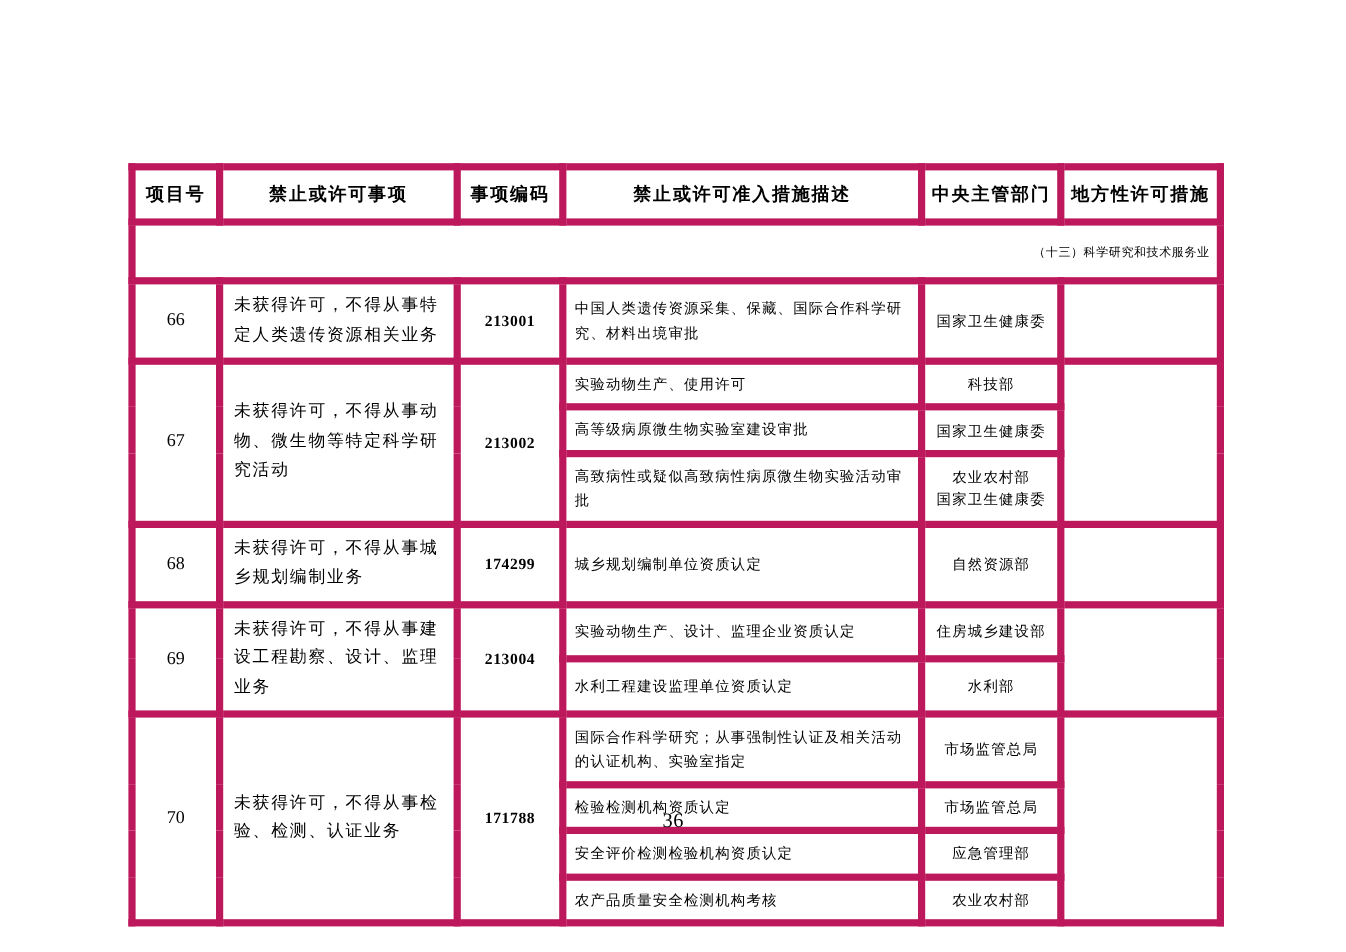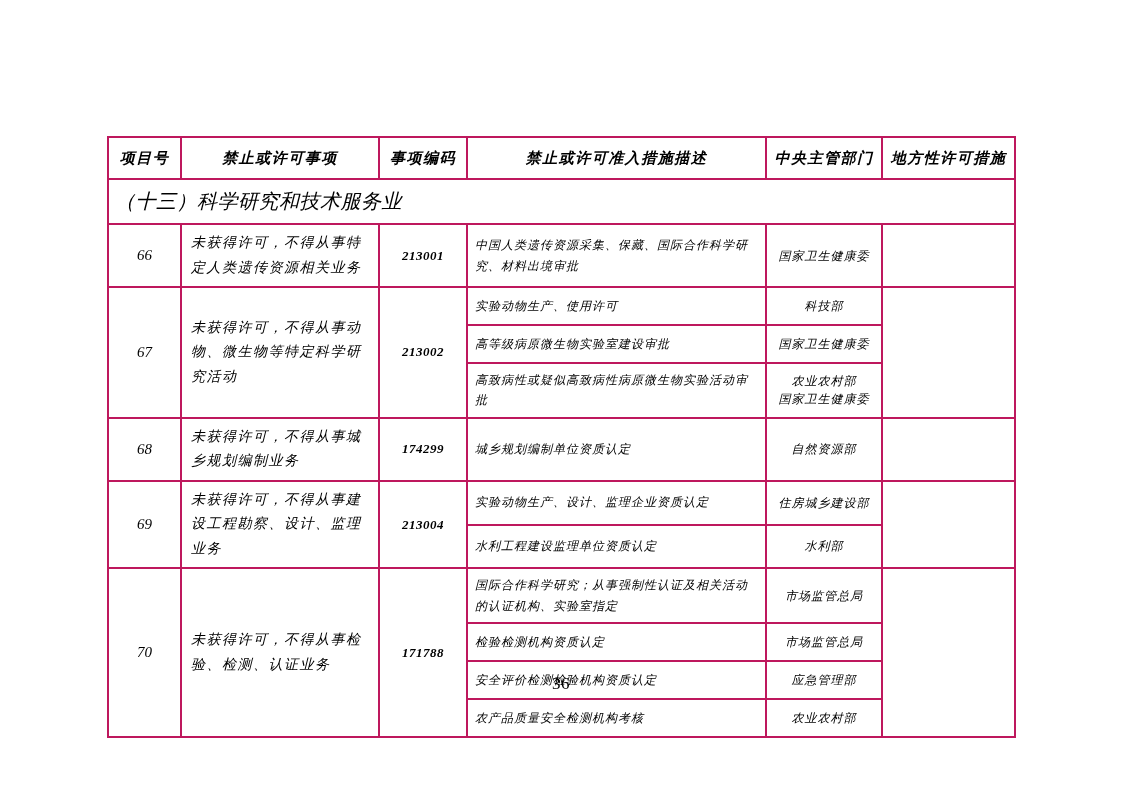--- a/index.html
+++ b/index.html
@@ -19,41 +19,40 @@
   table.doc-table {
     position: absolute;
     left: 107px;
     top: 136px;
     width: 907px;
     border-collapse: collapse;
     table-layout: fixed;
     border: 2px solid #000;
   }
   .doc-table th, .doc-table td {
-    border: 2px solid #be185d;
+    border: 6px solid #be185d;
     vertical-align: middle;
     word-break: break-all;
     overflow: hidden;
-    font-style: italic;
   }
   .doc-table th {
     font-weight: bold;
     font-size: 15px;
     height: 36px;
     text-align: center;
     letter-spacing: 1.5px;
     padding: 2px;
   }
   .section-cell {
     height: 39px;
-    font-size: 20px;
+    font-size: 10px;
     font-weight: 500;
     padding: 2px 6px;
     letter-spacing: 0.5px;
-    text-align: left;
+    text-align: right;
   }
   .cell-id {
     text-align: center;
     font-size: 15px;
   }
   .cell-item {
     font-size: 14px;
     padding: 6px 9px;
     letter-spacing: 1.5px;
     line-height: 1.75;

